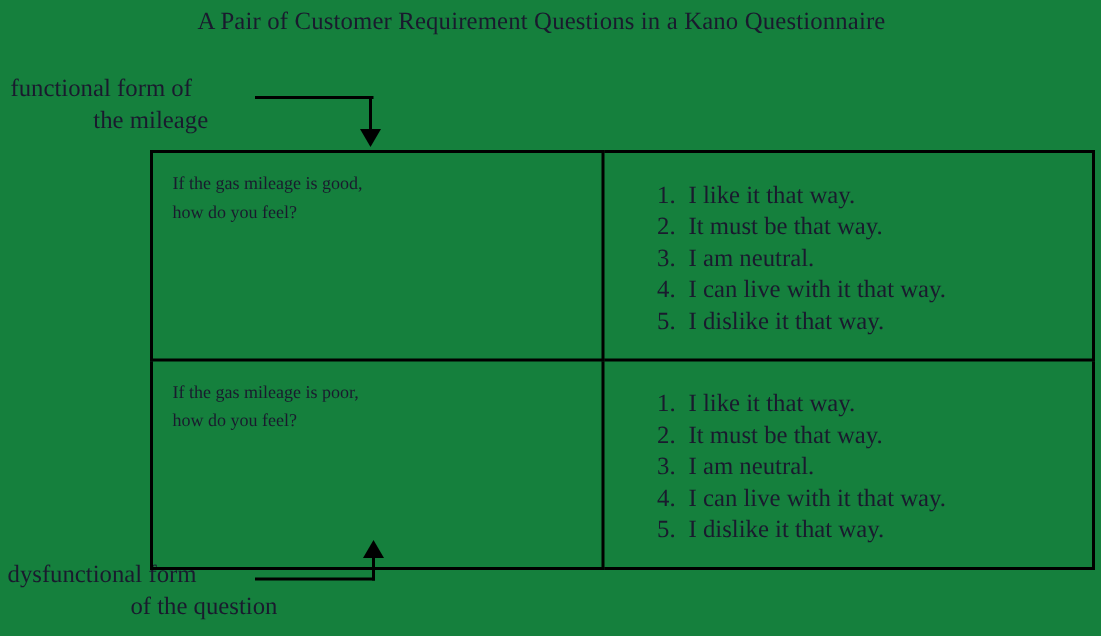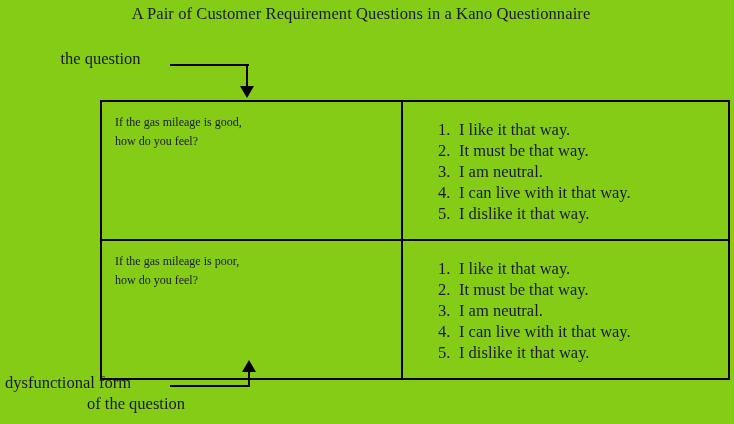--- a/index.html
+++ b/index.html
@@ -8,21 +8,21 @@
     background: #ffffff;
   }
   body {
     font-family: "Liberation Serif", "DejaVu Serif", serif;
     color: #1a1a2e;
   }
   #page {
     position: relative;
     width: 734px;
     height: 424px;
-    background: #84cc16;
+    background: #15803d;
     overflow: hidden;
   }
 
   
   .title {
     position: absolute;
     left: 0;
     top: 4px;
     width: 722px;
     text-align: center;
@@ -163,21 +163,22 @@
   }
 </style>
 </head>
 <body>
 
 <div id="page">
 
   <div class="title">A Pair of Customer Requirement Questions in a Kano Questionnaire</div>
 
   <div class="callout" id="callout-functional">
-    <span class="line2">the question</span>
+    <span class="line1">functional form of</span>
+    <span class="line2">the mileage</span>
   </div>
   <div class="leader" id="leader-top-horizontal"></div>
   <div class="leader" id="leader-top-vertical"></div>
   <div id="arrowhead-down"></div>
 
   <div class="callout" id="callout-dysfunctional">
     <span class="line1">dysfunctional form</span>
     <span class="line2">of the question</span>
   </div>
   <div class="leader" id="leader-bottom-horizontal"></div>

